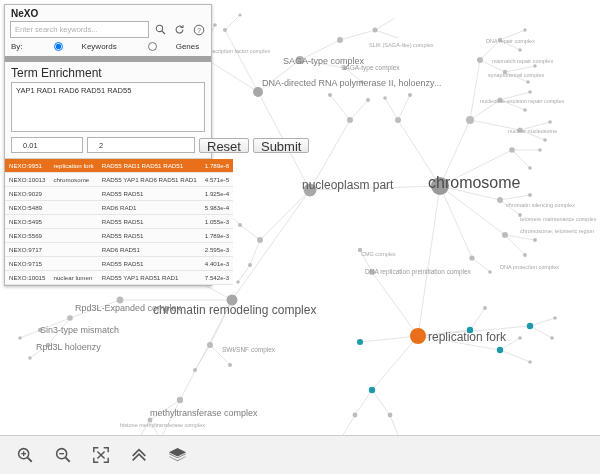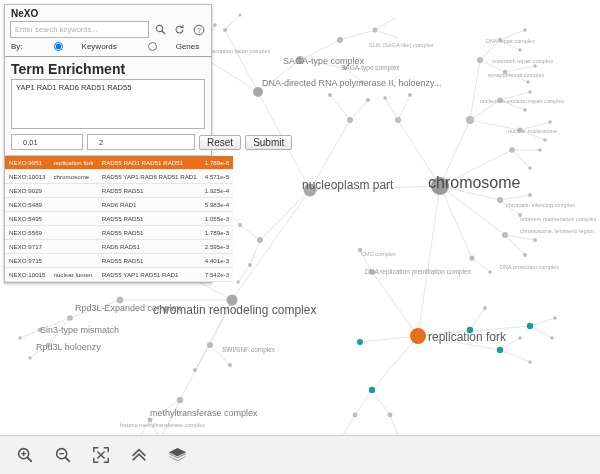--- a/index.html
+++ b/index.html
@@ -51,39 +51,39 @@
     display:flex; align-items:center; justify-content:center;
   }
   .radio-row {
     display:flex; align-items:center; gap:7px;
     padding:0 6px 5px 6px; font-size:8px; color:#333;
   }
   .radio-row label { display:flex; align-items:flex-start; gap:19px; cursor:pointer;padding-left:24px; }
   .radio-row input { margin:0; width:9px; height:9px; }
 
   .section-head {
-    border-top:1px solid #a3a3a3;
-    padding:4px 6px 2px 6px; font-size:14px; color:#2b2b2b;font-weight:bold;
+    border-top:6px solid #a3a3a3;
+    padding:4px 6px 2px 6px; font-size:12px; color:#2b2b2b;
   }
   #term-box {
     margin:0 6px 5px 6px; height:42px;
     border:1px solid #b3b3b3; background:#fff;
     font-size:7.5px; padding:3px 4px; color:#333; line-height:1.3;
     overflow:hidden;
   }
   .thresh-row { display:flex; align-items:center; gap:4px; padding:0 6px 5px 6px; }
   .thresh-row input[type=text] {
     height:14px; font-size:7.5px; padding:0 11px;
     border:1px solid #b3b3b3; background:#fff; color:#333;
     font-family:"Liberation Sans", sans-serif;
   }
   #thresh-p { width:48px; }
   #thresh-n { width:84px; }
   .btn {
-    height:15px; padding:0 7px; font-size:10px;
+    height:15px; padding:0 7px; font-size:13px;
     border:1px solid #b0b0b0; border-radius:2px;
     background:linear-gradient(#fdfdfd,#e9e9e9); color:#333;
     cursor:pointer; font-family:"Liberation Sans", sans-serif;
   }
 
   
   #results { border-top:1px solid #d0d0d0; }
   table { border-collapse:collapse; width:100%; font-size:6.2px; }
   td { padding:3px 4px; color:#444; white-space:nowrap; overflow:hidden; }
   tr { border-bottom:1px solid #e6e6e6; background:#fbfbfb; }

